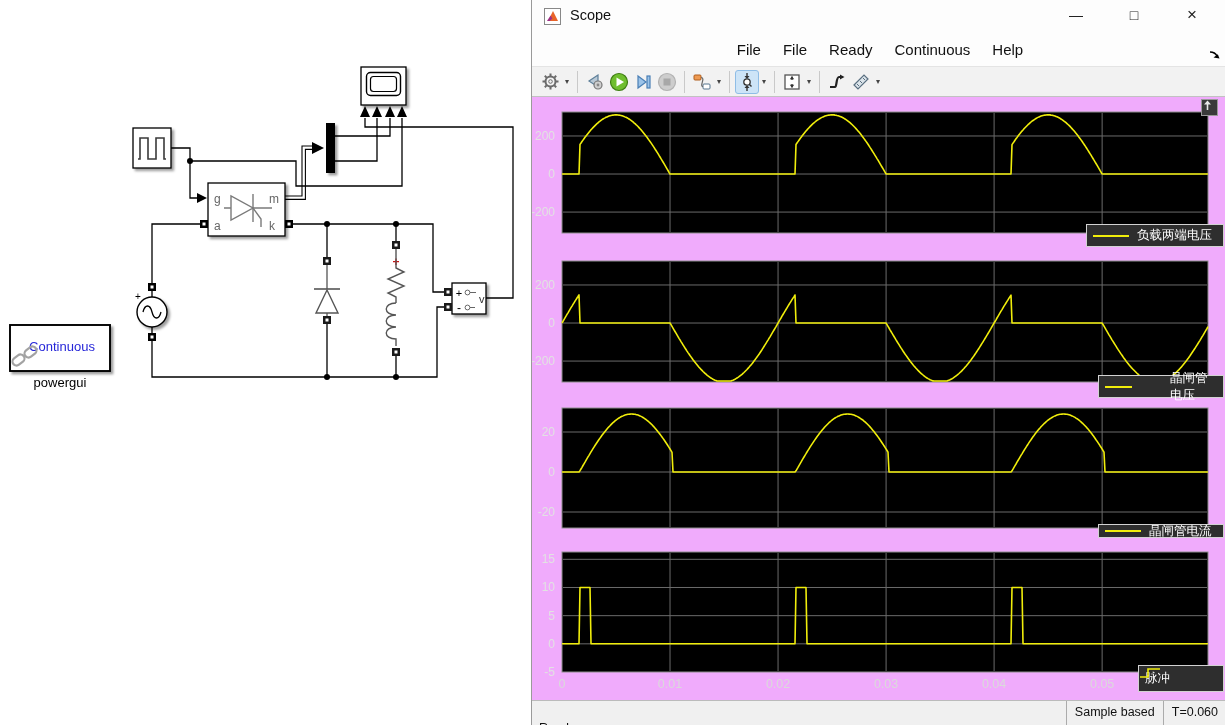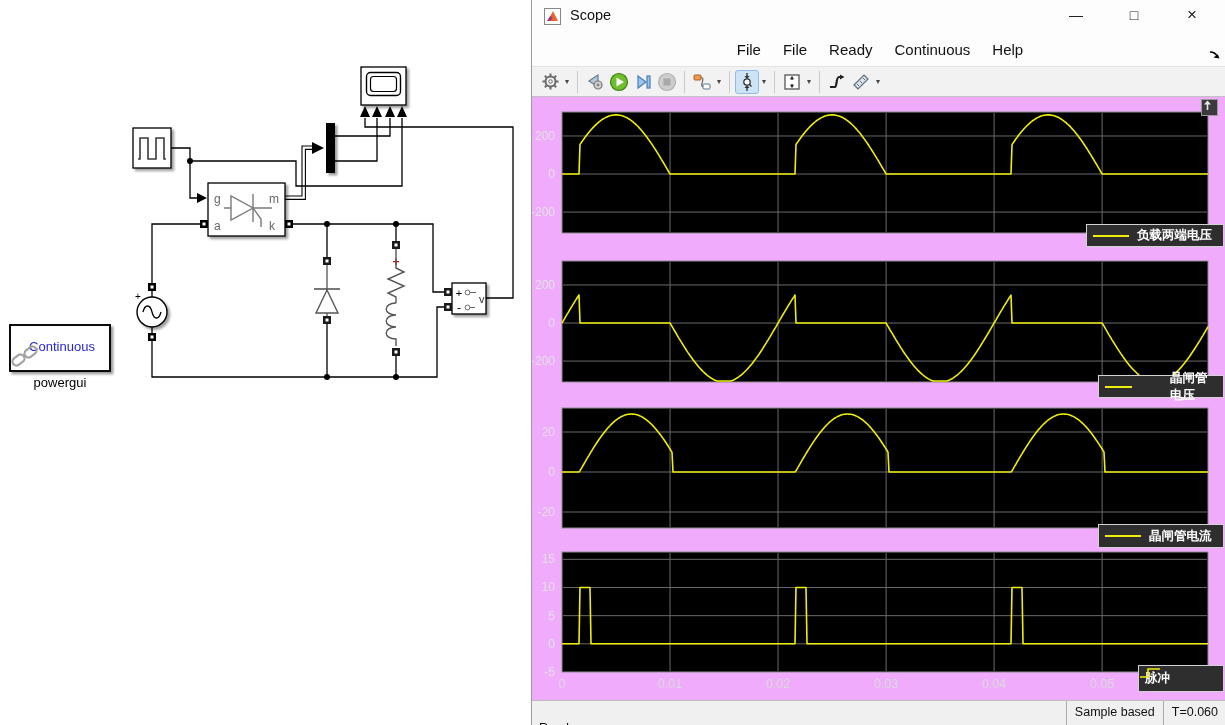--- a/index.html
+++ b/index.html
@@ -24,21 +24,21 @@
            display:flex;align-items:center;padding:0 6px;box-sizing:border-box;}
   .tbtn{width:24px;height:24px;display:flex;align-items:center;justify-content:center;border-radius:3px;}
   .tbtn.active{background:#cde4f7;border:1px solid #8fbde6;box-sizing:border-box;}
   .caret{font-size:8px;color:#444;width:10px;text-align:center;}
   .tsep{width:1px;height:22px;background:#c9c9c9;margin:0 5px;}
 
   .plotpanel{position:absolute;left:0;top:97px;width:694px;height:603px;background:#f0abfc;}
   .plotpanel svg{position:absolute;left:0;top:0;}
   .legend{position:absolute;display:flex;align-items:center;background:#2e2e2e;
           border:1px solid #d2d2d2;box-sizing:border-box;color:#fff;font-size:12.5px;
-          padding:0 6px;justify-content:flex-start;gap:8px;font-weight:bold;}
+          padding:0 6px;justify-content:flex-start;gap:8px;}
   .legend .lsample{width:36px;border-top:2px solid #f0ed0b;}
   .expandbtn{position:absolute;width:17px;height:17px;background:#3a3a3a;border:1px solid #9a9a9a;
              box-sizing:border-box;display:flex;align-items:center;justify-content:center;}
   .statusbar{position:absolute;left:0;top:700px;width:694px;height:25px;background:#f0f0f0;
              border-top:1px solid #bbb;display:flex;align-items:stretch;font-size:12.5px;color:#111;
              box-sizing:border-box;}
   .sb-left{padding:20px 0 0 7px;flex:1;}
   .sb-cell{border-left:1px solid #ababab;padding:4px 8px 0 8px;text-align:right;}
 </style>
 </head>
@@ -380,21 +380,21 @@
         </svg>
       </span>
     <div class="legend" style="left: 554px; top: 127px; width: 138px; height: 23px;">
           <span class="lsample" style="border-top-color: rgb(240, 237, 11);"></span>
           <span>负载两端电压</span>
         </div>
         <div class="legend" style="left: 566px; top: 278px; width: 126px; height: 23px; gap: 38px;">
           <span class="lsample" style="border-top-color: rgb(240, 237, 11);"></span>
           <span>晶闸管电压</span>
         </div>
-        <div class="legend" style="left: 566px; top: 427px; width: 126px; height: 24px;">
+        <div class="legend" style="left: 566px; top: 427px; width: 126px; height: 14px;">
           <span class="lsample" style="border-top-color: rgb(240, 237, 11);"></span>
           <span>晶闸管电流</span>
         </div>
         <div class="legend" style="left: 606px; top: 568px; width: 86px; height: 27px;">
           <svg width="24" height="14" viewBox="0 0 24 14">
         <path d="M1,11 H9 V3 H21" fill="none" stroke="#f0ed0b" stroke-width="1.6"></path>
           </svg>
           <span>脉冲</span>
         </div>
       </div>

